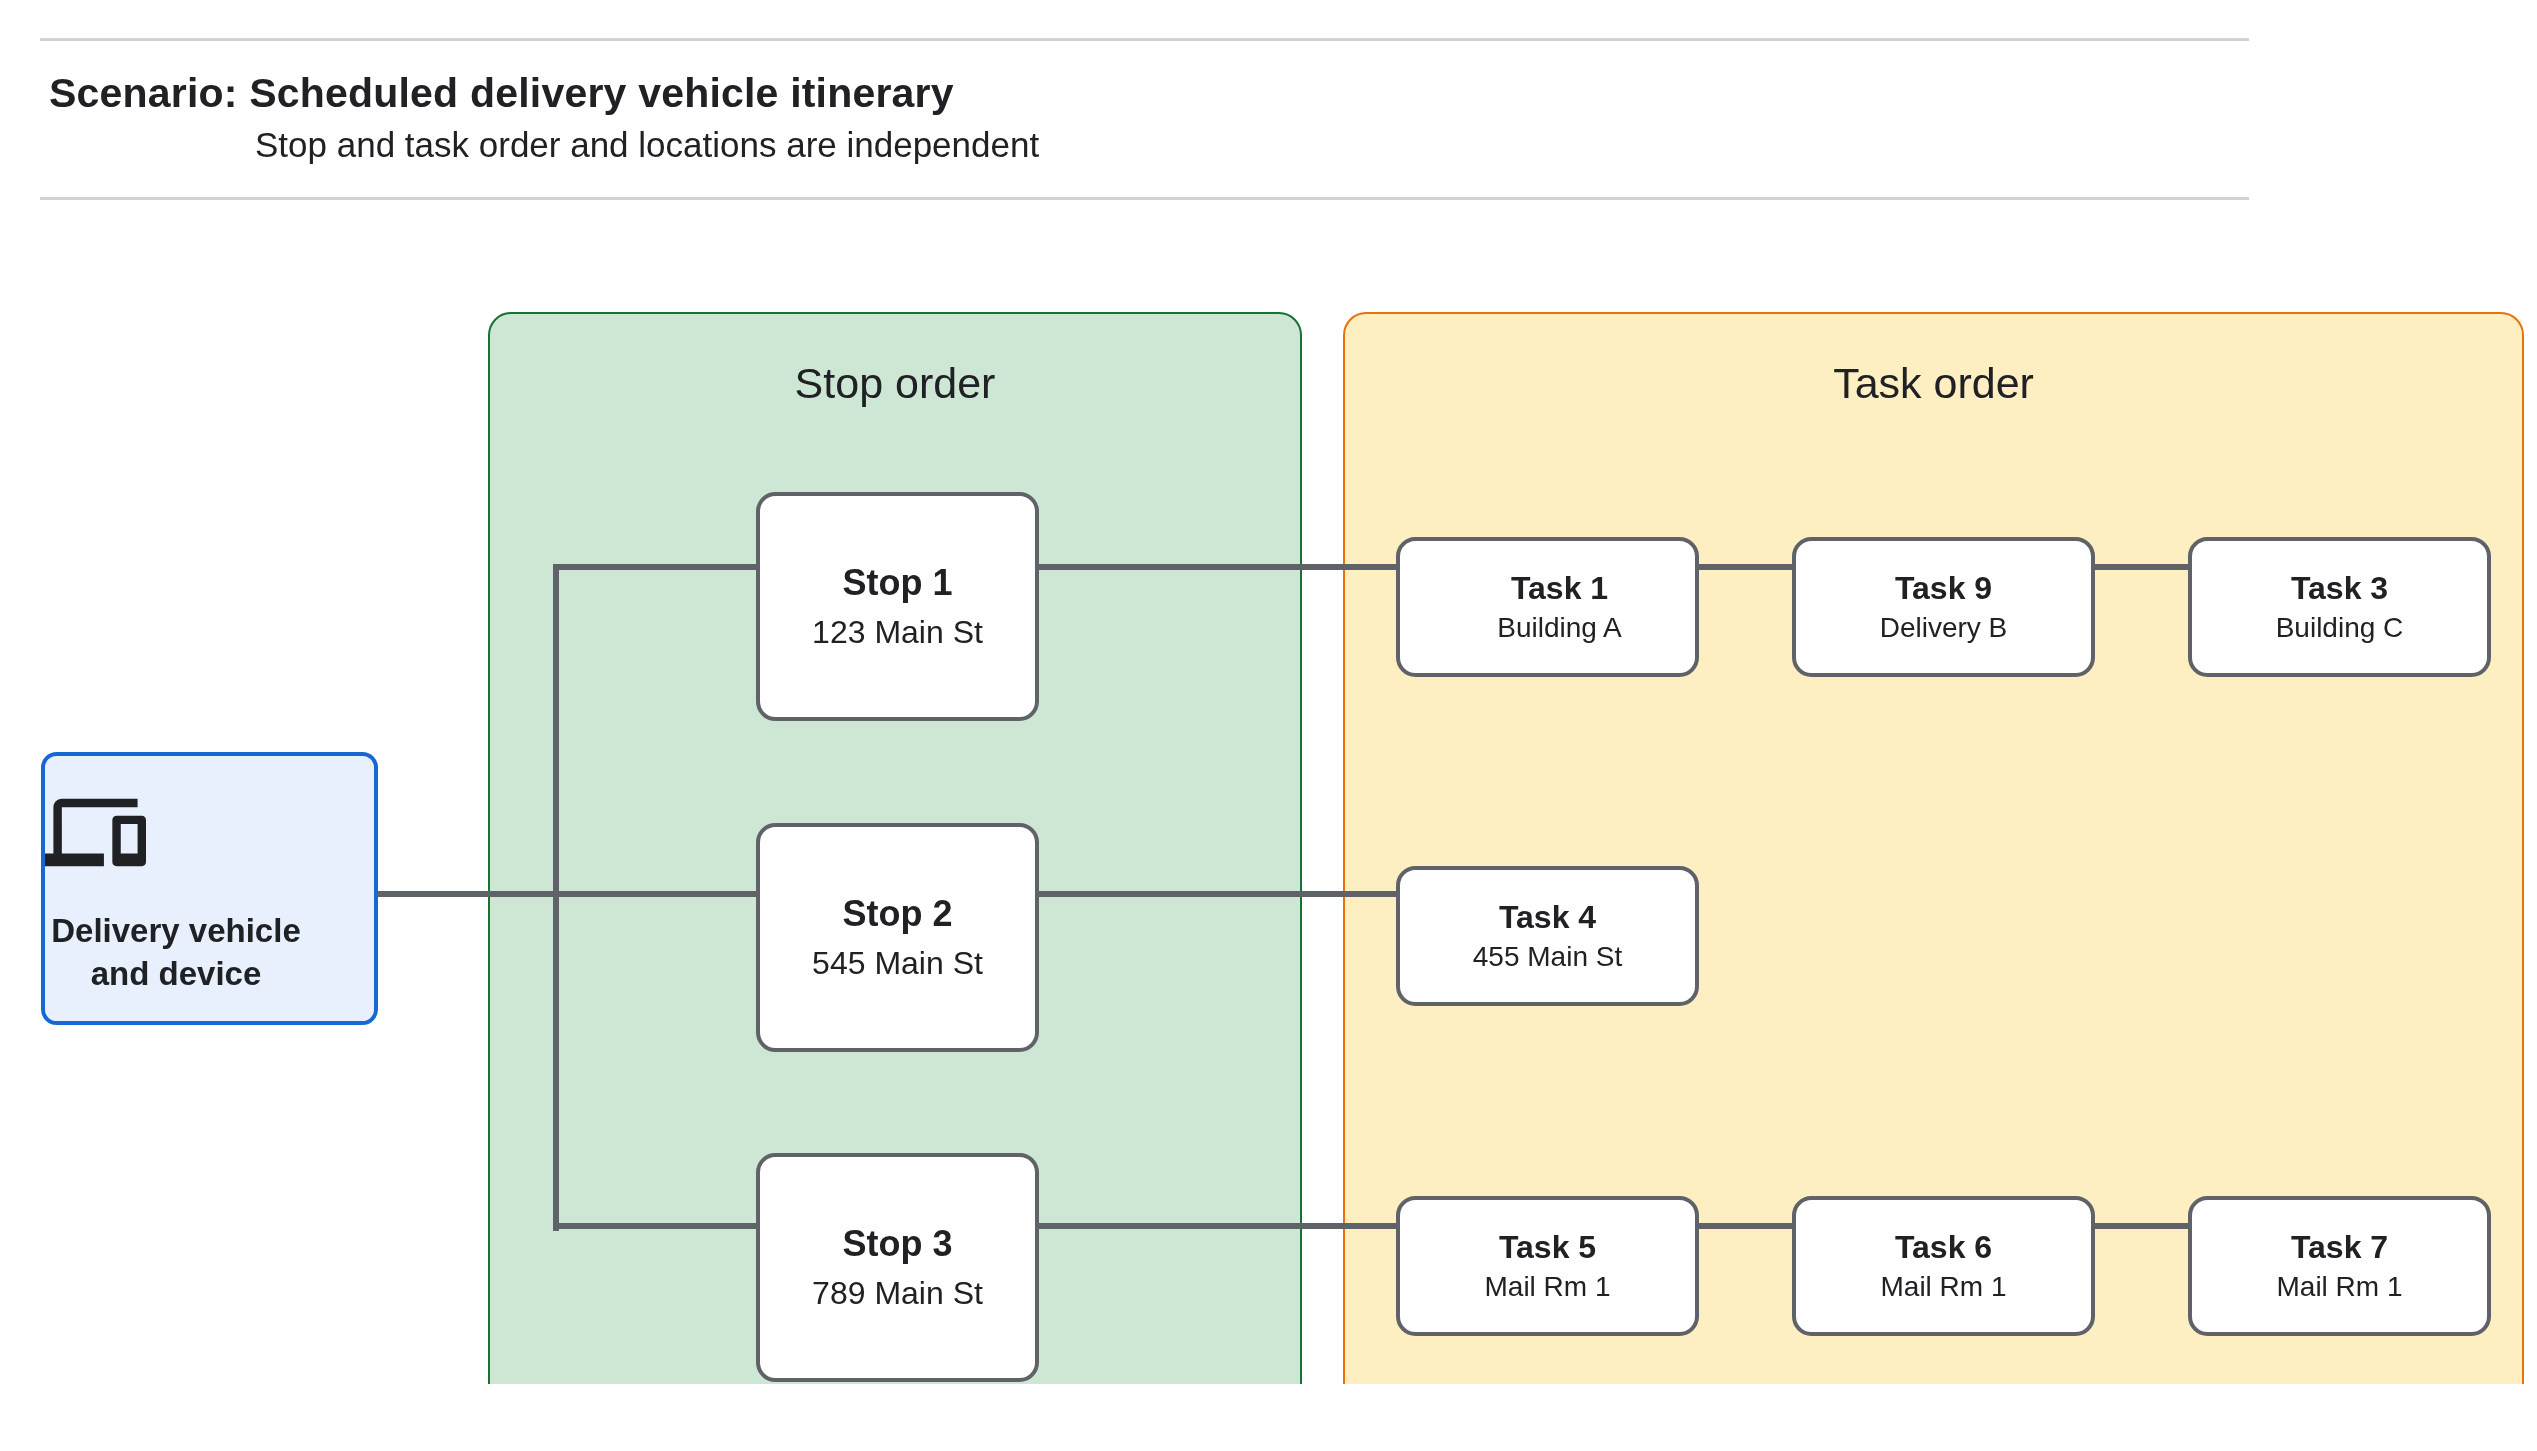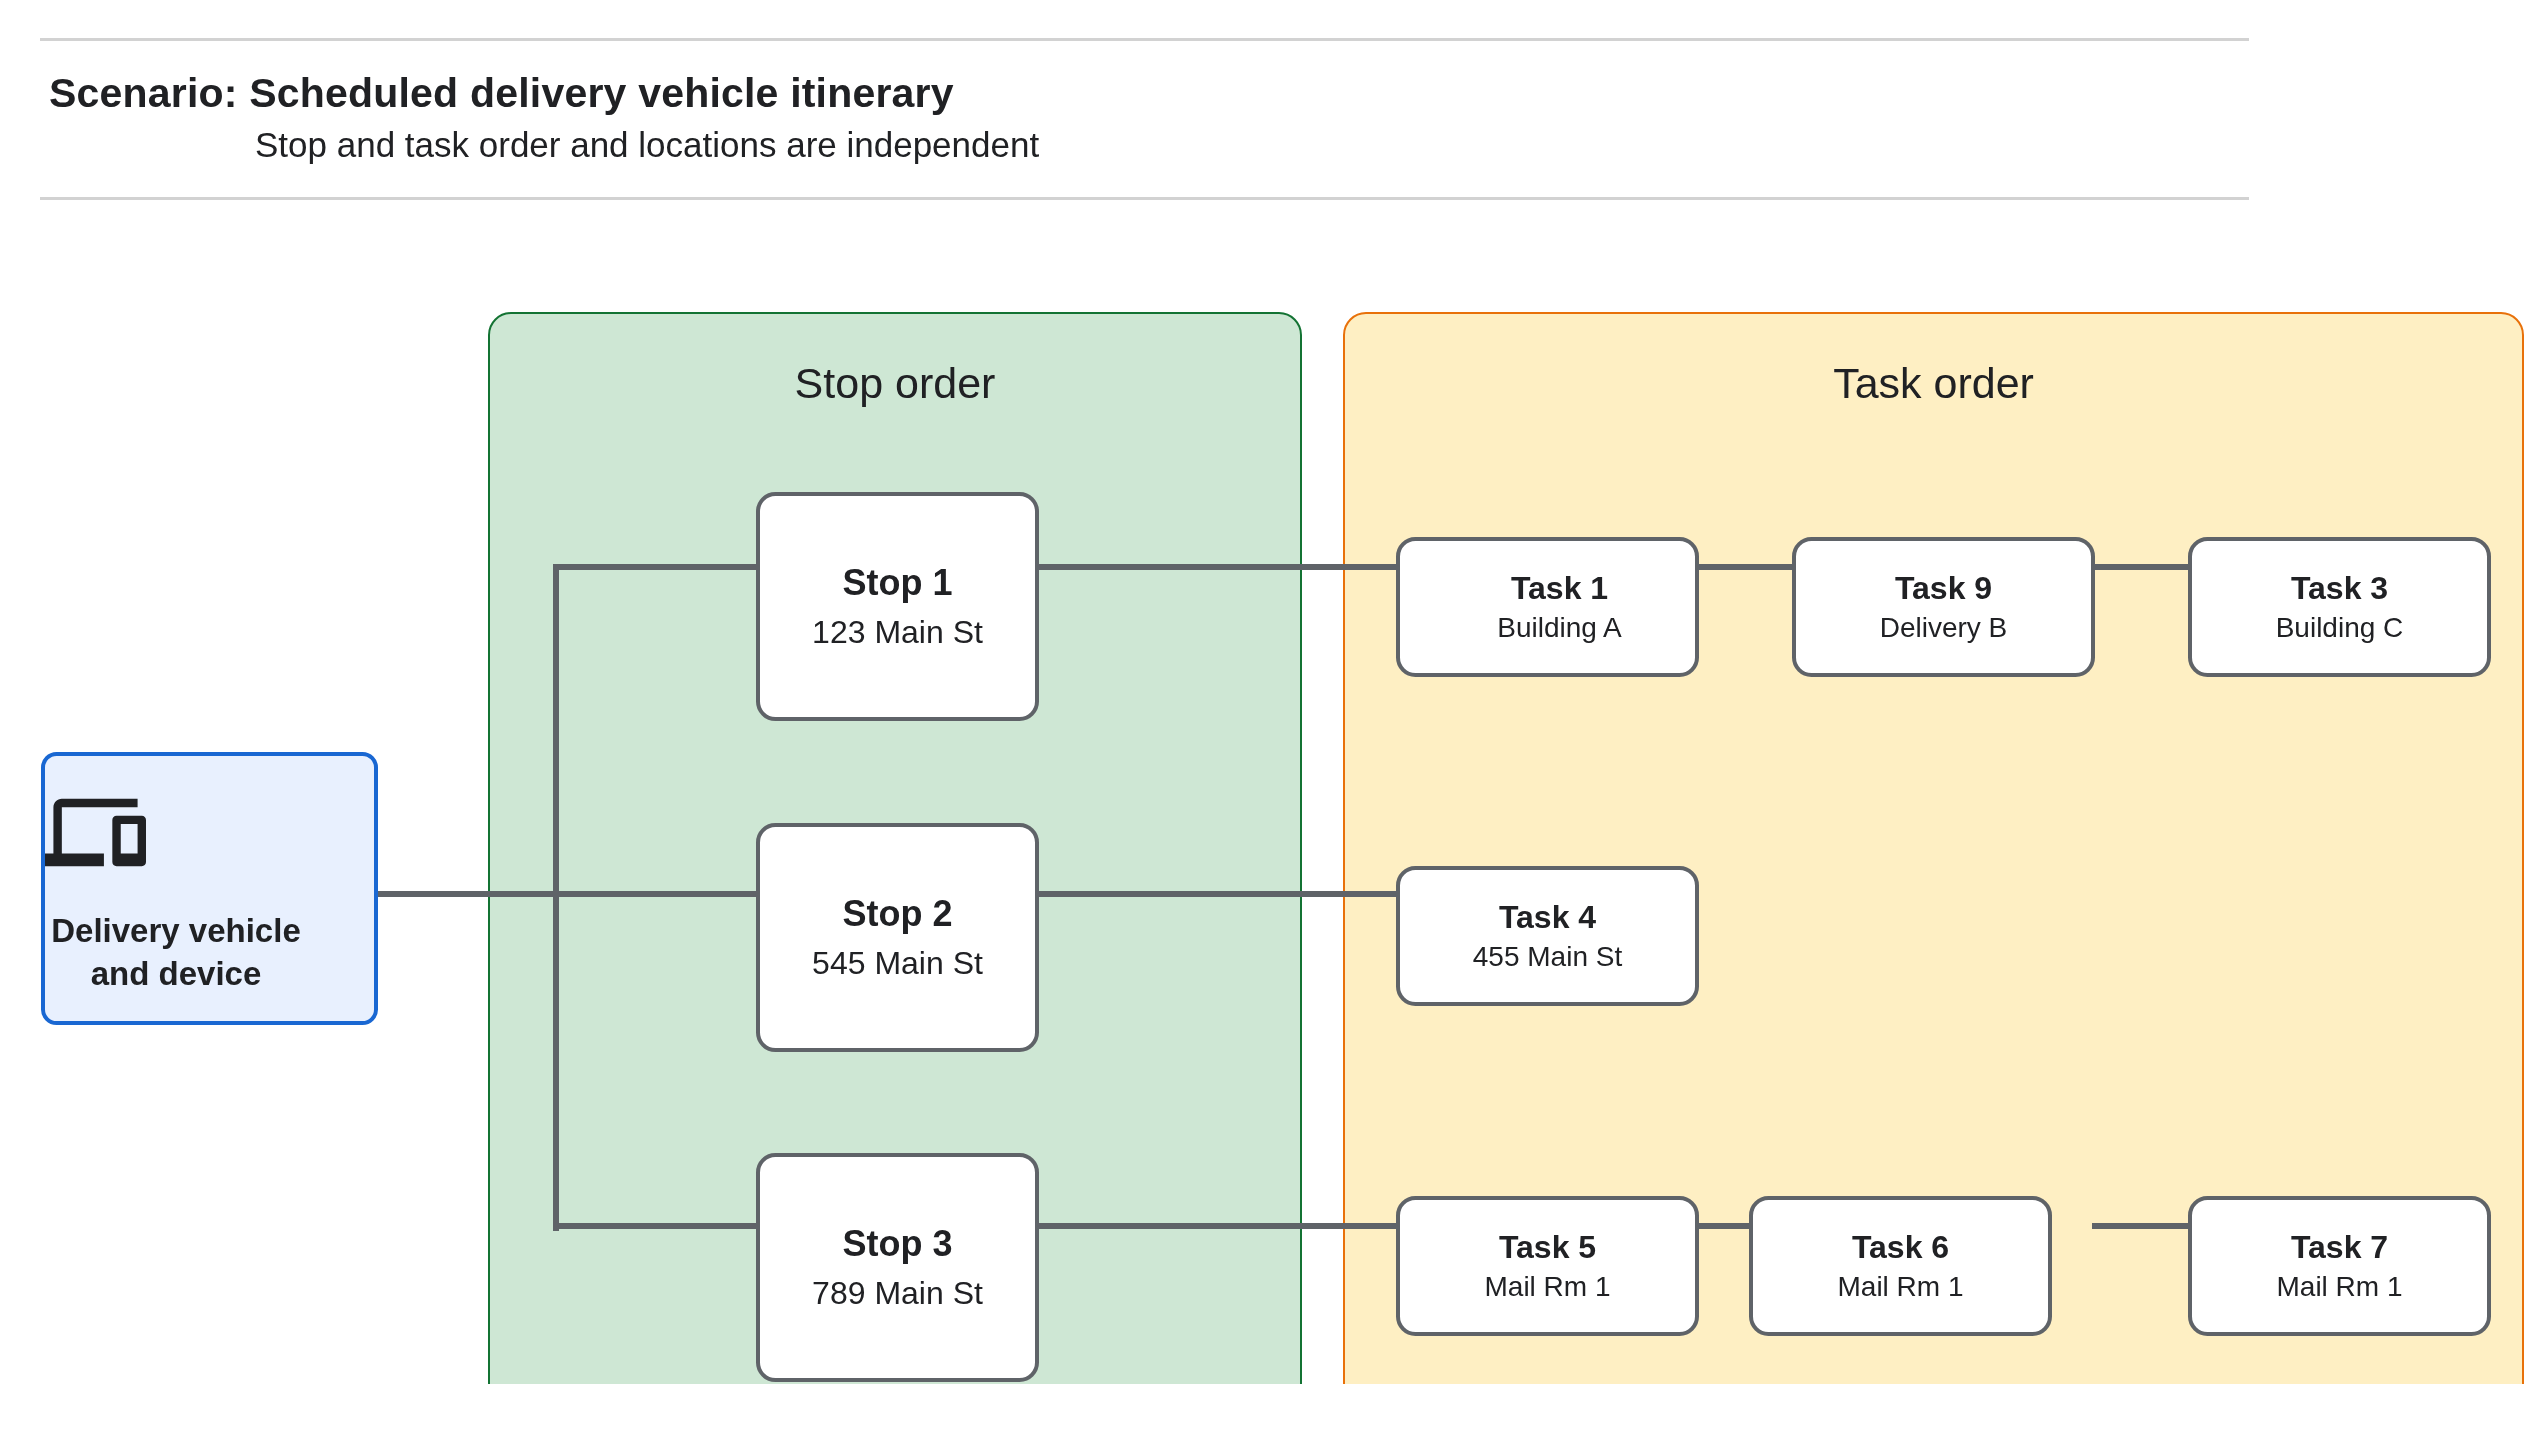--- a/index.html
+++ b/index.html
@@ -43,21 +43,21 @@
   
   .pos-stop-0{left:756px;top:452px;}
   .pos-stop-1{left:756px;top:783px;}
   .pos-stop-2{left:756px;top:1113px;}
   
   .pos-task-0{left:1396px;top:497px;padding-left:24px;}
   .pos-task-1{left:1792px;top:497px;}
   .pos-task-2{left:2188px;top:497px;}
   .pos-task-3{left:1396px;top:826px;}
   .pos-task-4{left:1396px;top:1156px;}
-  .pos-task-5{left:1749px;top:1156px;}
+  .pos-task-5{left:1792px;top:1156px;}
   .pos-task-6{left:2188px;top:1156px;}
 </style>
 </head>
 <body>
 
 <div class="screen">
 
   <div class="hr hr-top"></div>
   <div class="title">Scenario: Scheduled delivery vehicle itinerary</div>
   <div class="subtitle">Stop and task order and locations are independent</div>

